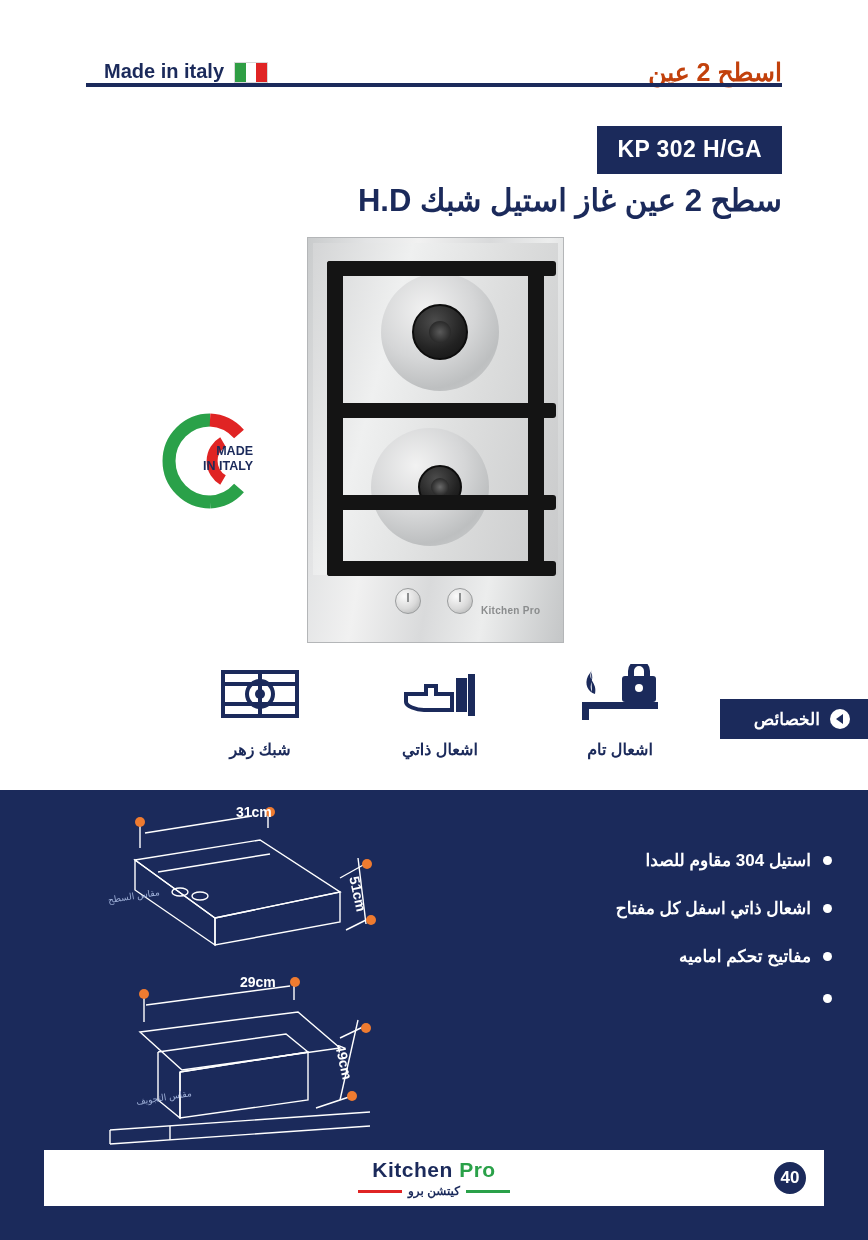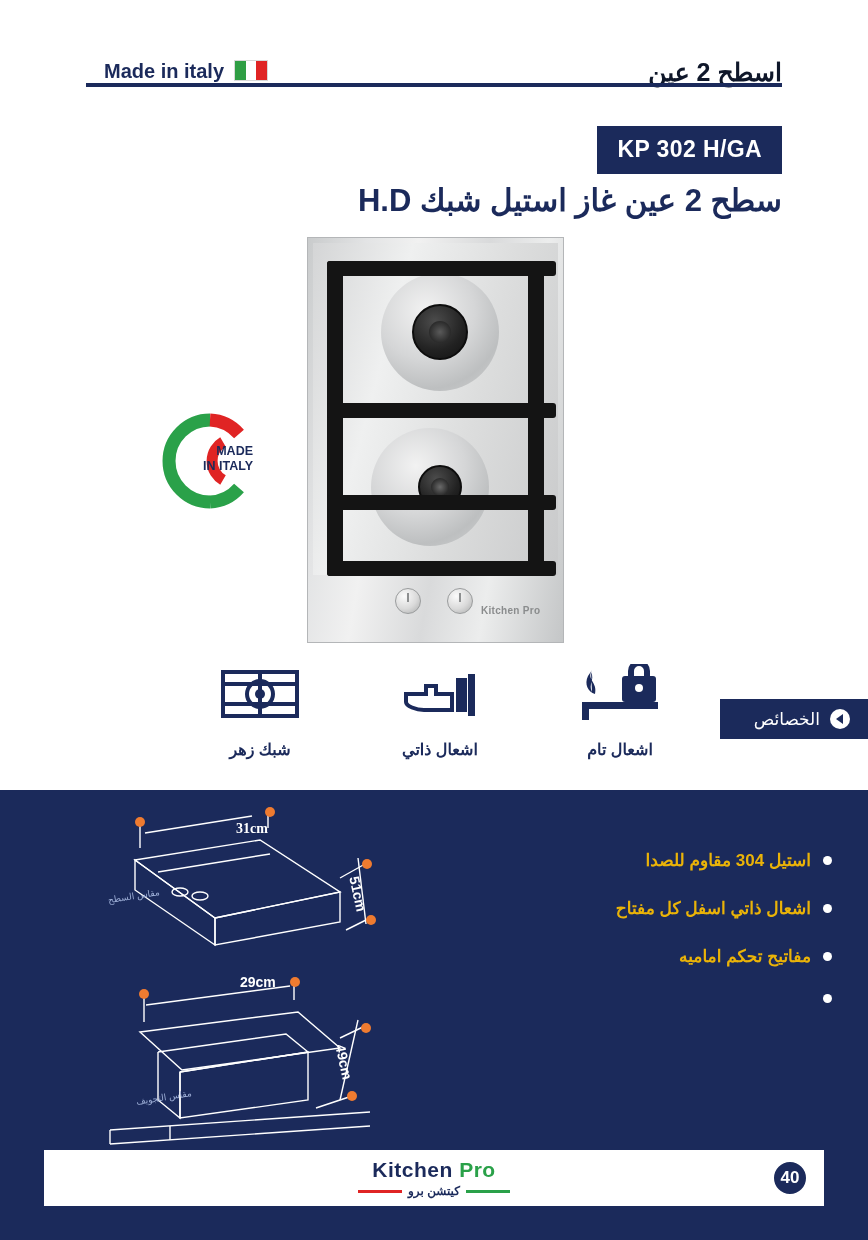--- a/index.html
+++ b/index.html
@@ -25,28 +25,28 @@
     position: absolute;
     top: 57px; left: 86px; right: 86px;
     height: 4px;
     background: #1b2a5b;
   }
   .header-title {
     position: absolute;
     top: 32px; right: 86px;
     font-size: 25px;
     font-weight: bold;
-    color: #0f172a;
+    color: #c2410c;
     letter-spacing: -0.2px;
   }
   .made-in-italy {
     position: absolute;
     top: 34px; left: 104px;
     display: flex;
-    align-items: flex-start;
+    align-items: flex-end;
     gap: 10px;
     direction: ltr;
   }
   .made-in-italy .mii-text {
     font-size: 20px;
     font-weight: bold;
     color: #1b2a5b;
   }
   .flag {
     width: 34px; height: 21px;
@@ -206,21 +206,21 @@
   .specs-tab {
     position: absolute;
     top: 699px; right: 0;
     background: #1b2a5b;
     color: #ffffff;
     width: 148px; height: 40px;
     display: flex; align-items: center;
     gap: 10px;
     padding-right: 18px;
     font-size: 17px;
-    font-weight: normal;
+    font-weight: bold;
   }
   .tab-arrow {
     width: 20px; height: 20px;
     border-radius: 50%;
     background: #ffffff;
     position: relative;
     flex: 0 0 auto;
   }
   .tab-arrow::after {
     content: "";
@@ -235,21 +235,21 @@
     position: absolute;
     left: 0; right: 0; top: 790px; bottom: 0;
     background: #1b2a5b;
   }
 
   
   .bullets {
     position: absolute;
     top: 60px; right: 36px;
     width: 420px;
-    color: #eab308;
+    color: #ffffff;
   }
   .bullet {
     display: flex;
     align-items: center;
     justify-content: flex-start;
     gap: 12px;
     font-size: 17px;
     font-weight: bold;
     margin-bottom: 27px;
     direction: rtl;
@@ -456,21 +456,21 @@
           <circle cx="104" cy="194" r="5"></circle>
             <circle cx="255" cy="182" r="5"></circle>
           <circle cx="326" cy="228" r="5"></circle>
             <circle cx="312" cy="296" r="5"></circle>
         </g>
         <g fill="#9fb0d8" font-family="Liberation Sans" font-size="9">
           <text x="120" y="95" transform="rotate(-9 120 95)">مقاس السطح</text>
           <text x="152" y="296" transform="rotate(-9 152 296)">مقاس التجويف</text>
         </g>
       </svg>
-      <div class="dim-label" style="left:196px; top:21px;font-family:Liberation Serif, serif;">31cm</div>
+      <div class="dim-label" style="left:196px; top:4px;">31cm</div>
       <div class="dim-label" style="left:300px; top:86px; transform:rotate(78deg);">51cm</div>
       <div class="dim-label" style="left:200px; top:174px;">29cm</div>
       <div class="dim-label" style="left:286px; top:254px; transform:rotate(78deg);">49cm</div>
     </div>
 
     <div class="bullets">
       <div class="bullet">
         <span class="dot"></span>
         <span class="btxt">استيل 304 مقاوم للصدا</span>
       </div>

